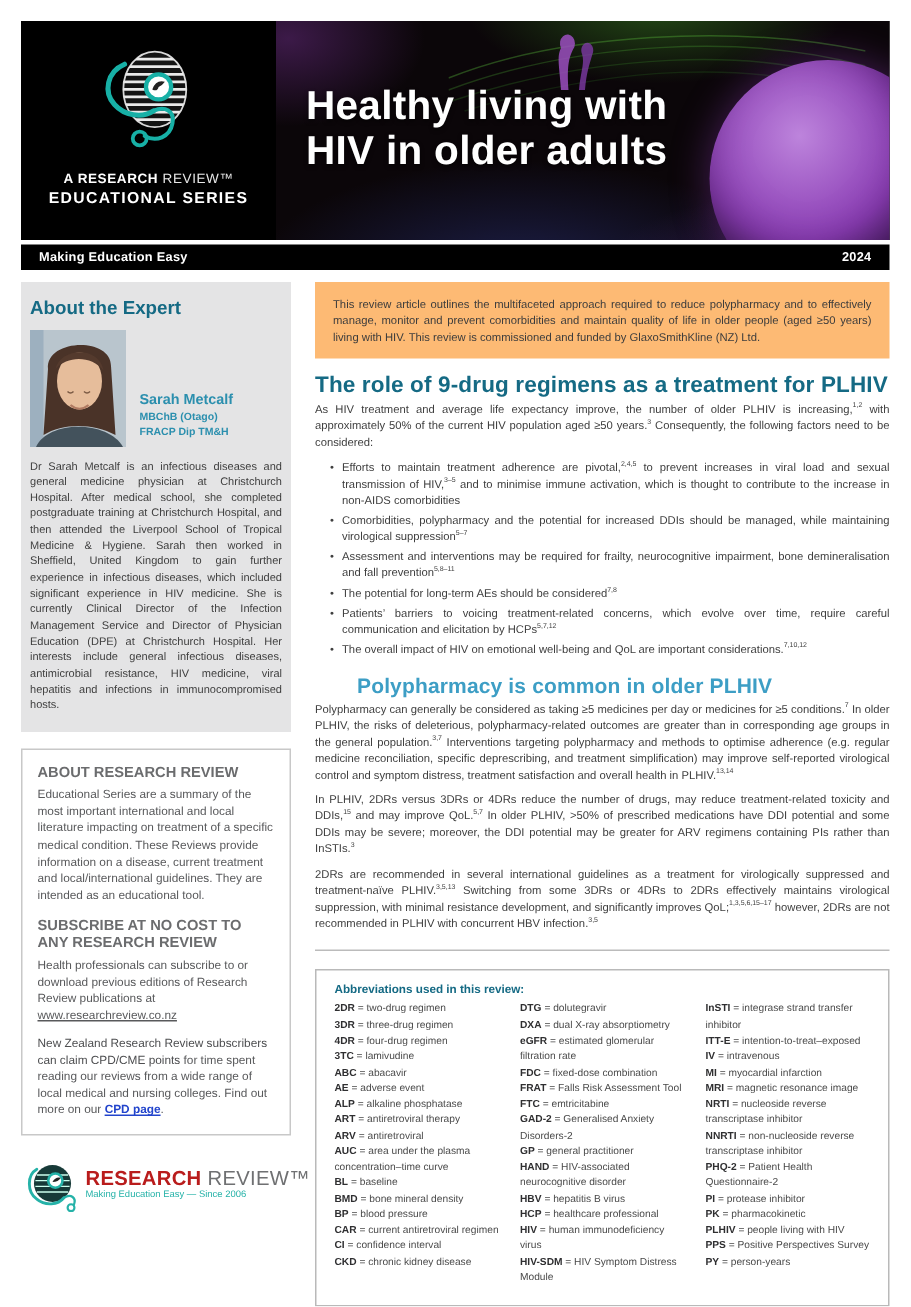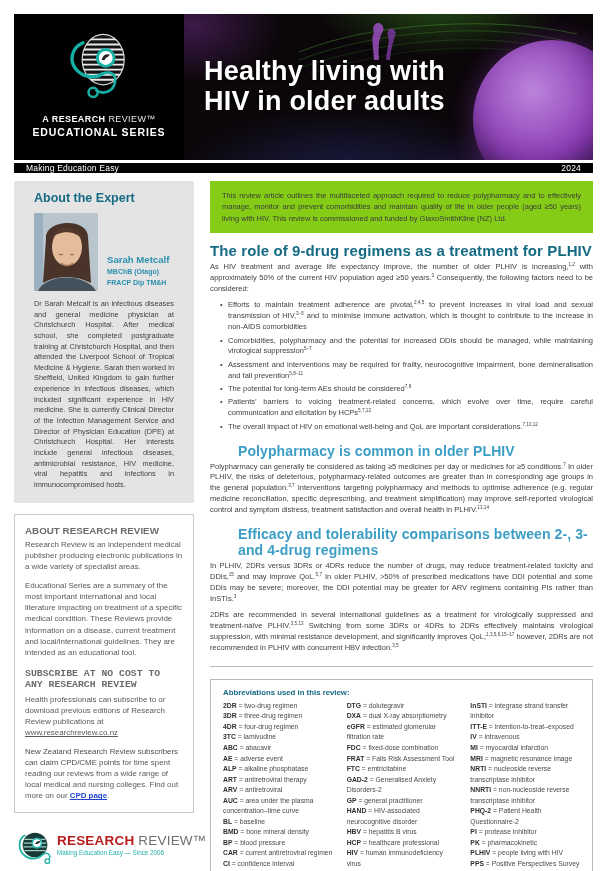--- a/index.html
+++ b/index.html
@@ -42,60 +42,60 @@
   .green-mesh { position:absolute; left:28%; top:0; width:68%; height:64px; opacity:0.8; }
   .small-virus { position:absolute; left:44%; top:6px; width:34px; height:40px; }
   .banner-title {
     position:absolute; left:20px; top:50%; transform:translateY(-52%);
     color:#fff; font-size:27px; font-weight:bold; line-height:1.12; letter-spacing:0.2px;
     text-shadow:0 1px 3px rgba(0,0,0,0.6); white-space:nowrap;
   }
   .black-bar {
     margin:3px 14px 0; background:#000; color:#fff; height:18px;
     display:flex; align-items:center; justify-content:space-between; padding:0 12px;
-    font-size:8.5px; font-weight:normal; letter-spacing:0.2px;
+    font-size:8.5px; font-weight:bold; letter-spacing:0.2px;
   }
 
   
   .main { display:flex; gap:16px; margin:8px 14px 0; align-items:flex-start; }
   .sidebar { width:180px; flex:none; }
   .content { flex:1; min-width:0; }
 
   
-  .expert-box { background:#e4e4e5; padding:10px 20px 12px; }
+  .expert-box { background:#e4e4e5; padding:10px 6px 12px; }
   .expert-heading { color:#156a84; font-size:12.5px; font-weight:bold; margin:0 0 8px; }
   .expert-top { display:flex; gap:9px; margin-bottom:8px; }
   .expert-photo { width:64px; height:78px; flex:none; background:#b9c5cd; }
   .expert-id { align-self:flex-end; padding-bottom:3px; }
   .expert-name { color:#2b8fae; font-weight:bold; font-size:9.6px; margin-bottom:2px; }
   .expert-cred { color:#2b8fae; font-weight:bold; font-size:7px; line-height:1.5; }
   .expert-bio { font-size:7.35px; color:#3f3f3f; text-align:justify; line-height:1.45; margin:0; }
 
   
   .about-box { border:1px solid #c8c8c8; margin-top:11px; padding:10px 10px 11px; color:#58595b; }
   .about-h { font-size:9.8px; font-weight:bold; color:#6b6c6e; margin:0 0 3px; line-height:1.18; }
-  .about-h.second { margin-top:10px;font-family:Liberation Mono, monospace; }
+  .about-h.second { margin-top:10px; }
   .about-p { font-size:7.9px; line-height:1.4; margin:0 0 8px; }
   .about-p.last { margin-bottom:0; }
   .gray-link { color:#58595b; text-decoration:underline; }
   .cpd-link { color:#2244cc; font-weight:bold; text-decoration:underline; }
   .nz-bold { font-weight:normal; color:#4d4e50;margin-top:44px; }
 
   
   .rr-logo-row { display:flex; align-items:center; margin-top:13px; padding-left:2px; }
   .rr-logo-icon { width:38px; height:38px; flex:none; }
   .rr-logo-text { margin-left:3px; line-height:1.05; }
   .rr-logo-brand { font-size:13.5px; letter-spacing:0.2px; white-space:nowrap; }
   .rr-logo-brand .b { font-weight:bold; color:#b91c1c; }
   .rr-logo-brand .l { font-weight:normal; color:#6f7072; }
   .rr-logo-tag { font-size:6.3px; color:#25b2a8; margin-top:1px; }
 
   
   .intro-box {
-    background:#84cc16; padding:9px 12px; font-size:7.5px; line-height:1.5;
+    background:#fdba74; padding:9px 12px; font-size:7.5px; line-height:1.5;
     color:#3c3c3c; text-align:justify;
   }
   .h1 { color:#156a84; font-size:15px; font-weight:bold; margin:9px 0 3px; letter-spacing:0.1px; }
   .h2 { color:#3d9ec5; font-size:14px; font-weight:bold; margin:10px 0 3px; letter-spacing:0.1px;padding-left:28px; }
   .body-p { font-size:7.5px; line-height:1.45; color:#3e3e3e; text-align:justify; margin:0 0 6px; }
   .bullets { margin:2px 0 6px; padding:0 0 0 10px; list-style:none; }
   .bullets li {
     position:relative; padding-left:8px; font-size:7.5px; line-height:1.45;
     color:#3e3e3e; text-align:justify; margin-bottom:2.5px;
   }
@@ -195,21 +195,20 @@
             <div class="expert-name">Sarah Metcalf</div>
             <div class="expert-cred">MBChB (Otago)</div>
             <div class="expert-cred">FRACP Dip TM&amp;H</div>
           </div>
         </div>
         <p class="expert-bio">Dr Sarah Metcalf is an infectious diseases and general medicine physician at Christchurch Hospital. After medical school, she completed postgraduate training at Christchurch Hospital, and then attended the Liverpool School of Tropical Medicine &amp; Hygiene. Sarah then worked in Sheffield, United Kingdom to gain further experience in infectious diseases, which included significant experience in HIV medicine. She is currently Clinical Director of the Infection Management Service and Director of Physician Education (DPE) at Christchurch Hospital. Her interests include general infectious diseases, antimicrobial resistance, HIV medicine, viral hepatitis and infections in immunocompromised hosts.</p>
       </div>
 
       <div class="about-box">
         <div class="about-h">ABOUT RESEARCH REVIEW</div>
-        <p class="about-p">Research Review is an independent medical publisher producing electronic publications in a wide variety of specialist areas.</p>
         <p class="about-p">Educational Series are a summary of the most important international and local literature impacting on treatment of a specific medical condition. These Reviews provide information on a disease, current treatment and local/international guidelines. They are intended as an educational tool.</p>
         <div class="about-h second">SUBSCRIBE AT NO COST TO ANY RESEARCH REVIEW</div>
         <p class="about-p">
           <span>Health professionals can subscribe to or download previous editions of Research Review publications at</span><br>
           <a class="gray-link">www.researchreview.co.nz</a>
         </p>
         <p class="about-p last">
           <span class="nz-bold">New Zealand Research Review subscribers can claim CPD/CME points</span><span> for time spent reading our reviews from a wide range of local medical and nursing colleges. Find out more on our </span><a class="cpd-link">CPD page</a><span>.</span>
         </p>
       </div>
@@ -250,21 +249,20 @@
           <li>Comorbidities, polypharmacy and the potential for increased DDIs should be managed, while maintaining virological suppression<sup>5–7</sup></li>
           <li>Assessment and interventions may be required for frailty, neurocognitive impairment, bone demineralisation and fall prevention<sup>5,8–11</sup></li>
           <li>The potential for long-term AEs should be considered<sup>7,8</sup></li>
           <li>Patients’ barriers to voicing treatment-related concerns, which evolve over time, require careful communication and elicitation by HCPs<sup>5,7,12</sup></li>
           <li>The overall impact of HIV on emotional well-being and QoL are important considerations.<sup>7,10,12</sup></li>
         </ul>
 
       <div class="h2">Polypharmacy is common in older PLHIV</div>
       <p class="body-p">Polypharmacy can generally be considered as taking ≥5 medicines per day or medicines for ≥5 conditions.<sup>7</sup> In older PLHIV, the risks of deleterious, polypharmacy-related outcomes are greater than in corresponding age groups in the general population.<sup>3,7</sup> Interventions targeting polypharmacy and methods to optimise adherence (e.g. regular medicine reconciliation, specific deprescribing, and treatment simplification) may improve self-reported virological control and symptom distress, treatment satisfaction and overall health in PLHIV.<sup>13,14</sup></p>
 
-      <div class="h2">Efficacy and tolerability comparisons between 2-, 3- and 4-drug regimens</div>
       <p class="body-p">In PLHIV, 2DRs versus 3DRs or 4DRs reduce the number of drugs, may reduce treatment-related toxicity and DDIs,<sup>15</sup> and may improve QoL.<sup>5,7</sup> In older PLHIV, &gt;50% of prescribed medications have DDI potential and some DDIs may be severe; moreover, the DDI potential may be greater for ARV regimens containing PIs rather than InSTIs.<sup>3</sup></p>
       <p class="body-p">2DRs are recommended in several international guidelines as a treatment for virologically suppressed and treatment-naïve PLHIV.<sup>3,5,13</sup> Switching from some 3DRs or 4DRs to 2DRs effectively maintains virological suppression, with minimal resistance development, and significantly improves QoL;<sup>1,3,5,6,15–17</sup> however, 2DRs are not recommended in PLHIV with concurrent HBV infection.<sup>3,5</sup></p>
 
       <hr class="divider">
 
       <div class="abbr-box">
         <div class="abbr-heading">Abbreviations used in this review:</div>
         <div class="abbr-cols">
           <div class="abbr-col">
               <div class="abbr-item"><b>2DR</b> <span>= two-drug regimen</span></div>

